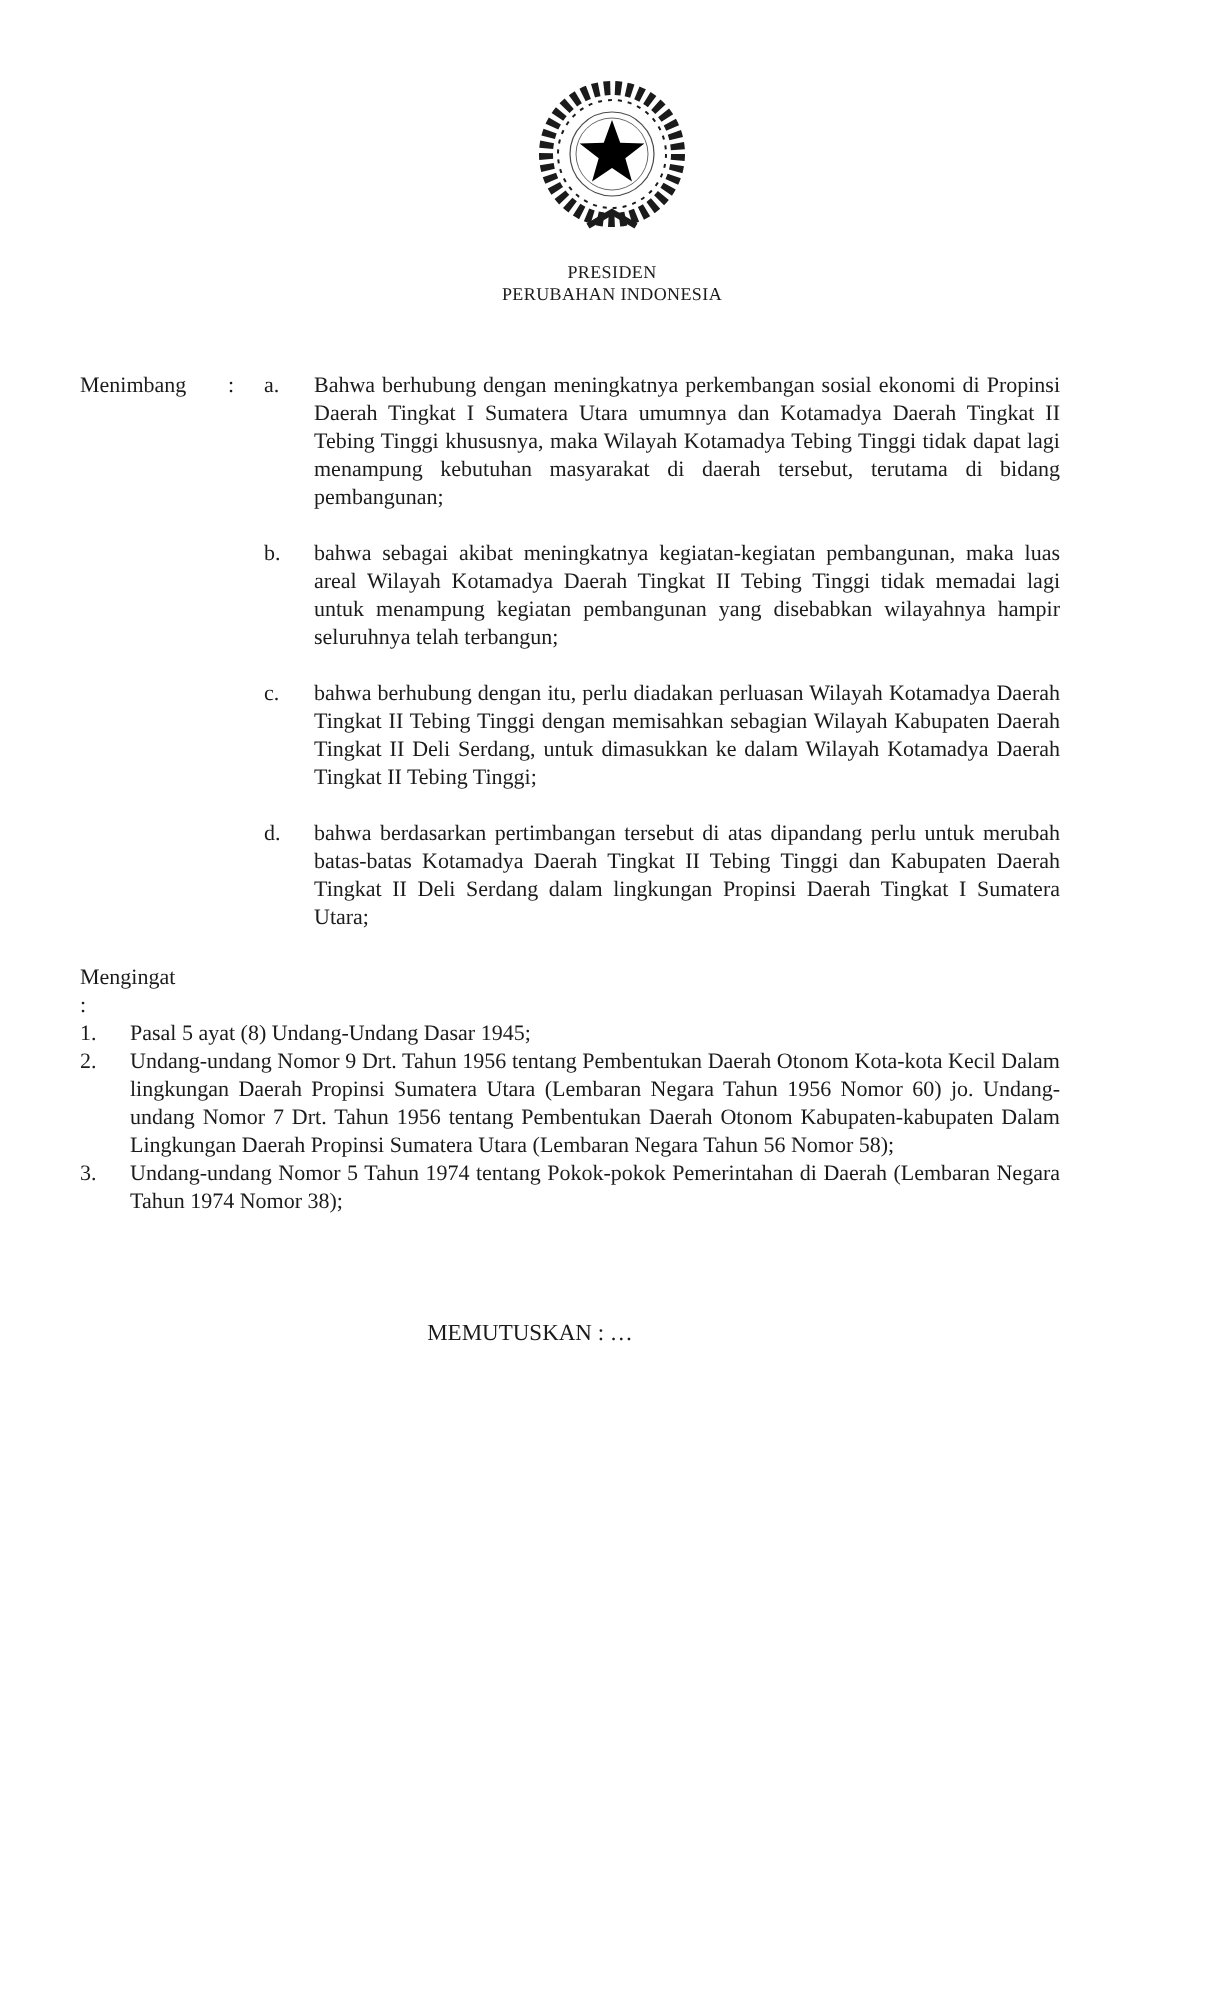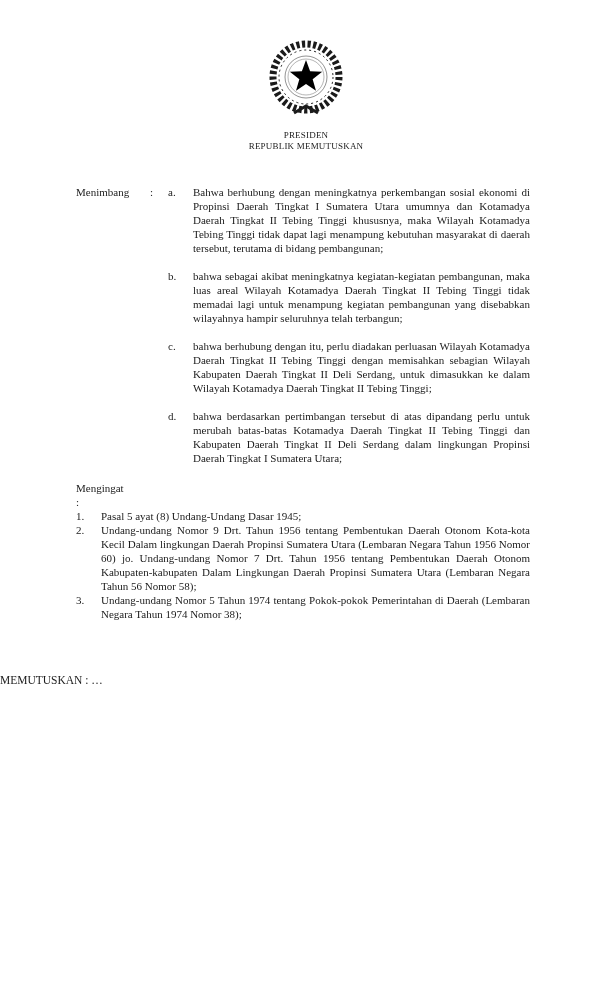--- a/index.html
+++ b/index.html
@@ -33,41 +33,41 @@
     line-height: 13.5px;
   }
   .salutation {
     margin-top: 37px;
     text-align: center;
     font-size: 11.5px;
   }
   .sections { margin-top: 33px; }
   .section {
     display: flex;
-    padding-left: 76px;
+    padding-left: 40px;
     padding-right: 82px;
     box-sizing: border-box;
   }
   .section + .section { margin-top: 16px; flex-direction: column; }
   .sec-label { width: 74px; flex: none; }
   .sec-colon { width: 18px; flex: none; }
   .sec-items { flex: 1; min-width: 0; }
   .item { display: flex; }
   .section-menimbang .item + .item { margin-top: 14px; }
   .item-marker { width: 25px; flex: none; }
   .item-text {
     flex: 1;
     min-width: 0;
     text-align: justify;
     text-justify: inter-word;
   }
   .decision {
     margin-top: 52px;
     padding-right: 82px;
-    text-align: left;
+    text-align: center;
     font-size: 11.5px;
   }
 </style>
 </head>
 <body>
 
 <div class="page">
 
   <div class="header">
     <span class="emblem-wrap">
@@ -75,21 +75,21 @@
         <circle cx="46" cy="43" r="33" fill="none" stroke="#1b1b1b" stroke-width="7" stroke-dasharray="3.2 2.4"></circle>
         <circle cx="46" cy="43" r="27" fill="none" stroke="#1b1b1b" stroke-width="1" stroke-dasharray="2 3"></circle>
         <circle cx="46" cy="43" r="21" fill="none" stroke="#4a4a4a" stroke-width="0.6"></circle>
         <circle cx="46" cy="43" r="18" fill="none" stroke="#6a6a6a" stroke-width="0.5"></circle>
         <polygon fill="#000000" points="46,26 50.11,37.34 62.17,37.75 52.66,45.16 55.99,56.75 46,50 36.01,56.75 39.34,45.16 29.83,37.75 41.89,37.34"></polygon>
         <path d="M34,79 L46,72 L58,79" fill="none" stroke="#1b1b1b" stroke-width="3"></path>
       </svg>
     </span>
     <div class="institution">
       <div>PRESIDEN</div>
-      <div>REPUBLIK MEMUTUSKAN</div>
+      <div>PERUBAHAN INDONESIA</div>
     </div>
   </div>
 
 
 
   <div class="sections">
 
     <div class="section section-menimbang">
       <div class="sec-label">Menimbang</div>
       <div class="sec-colon">:</div>

